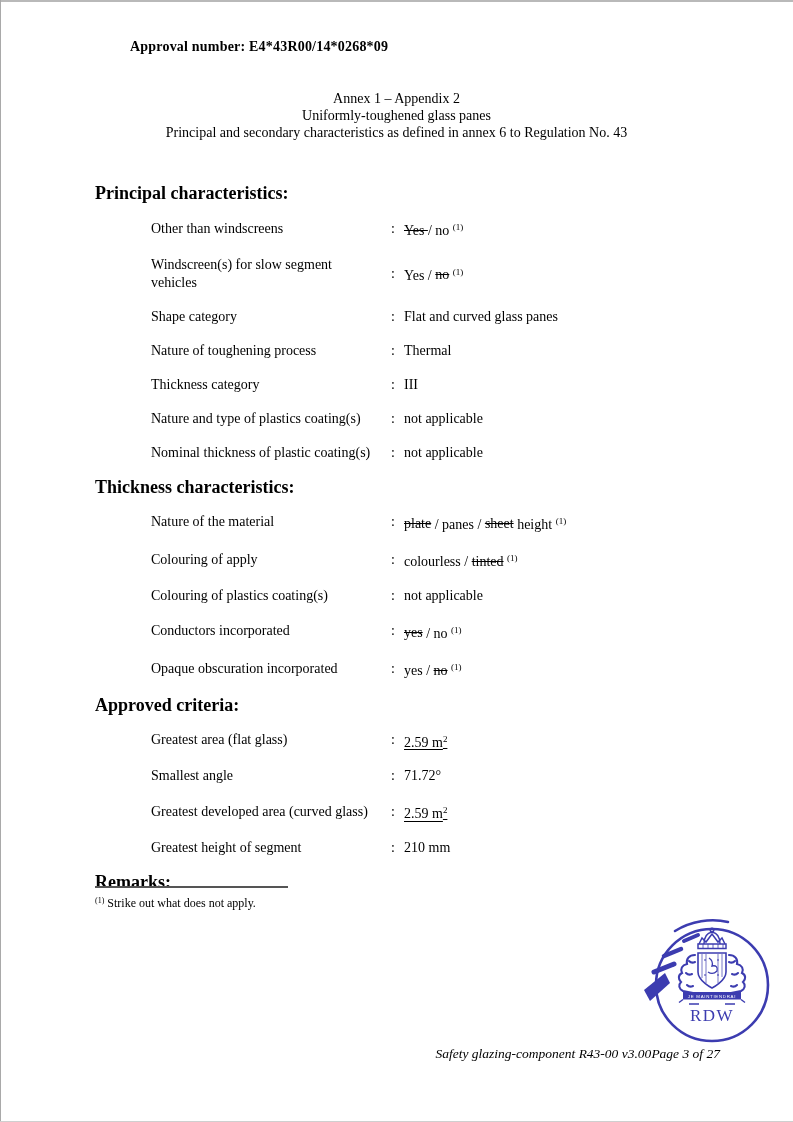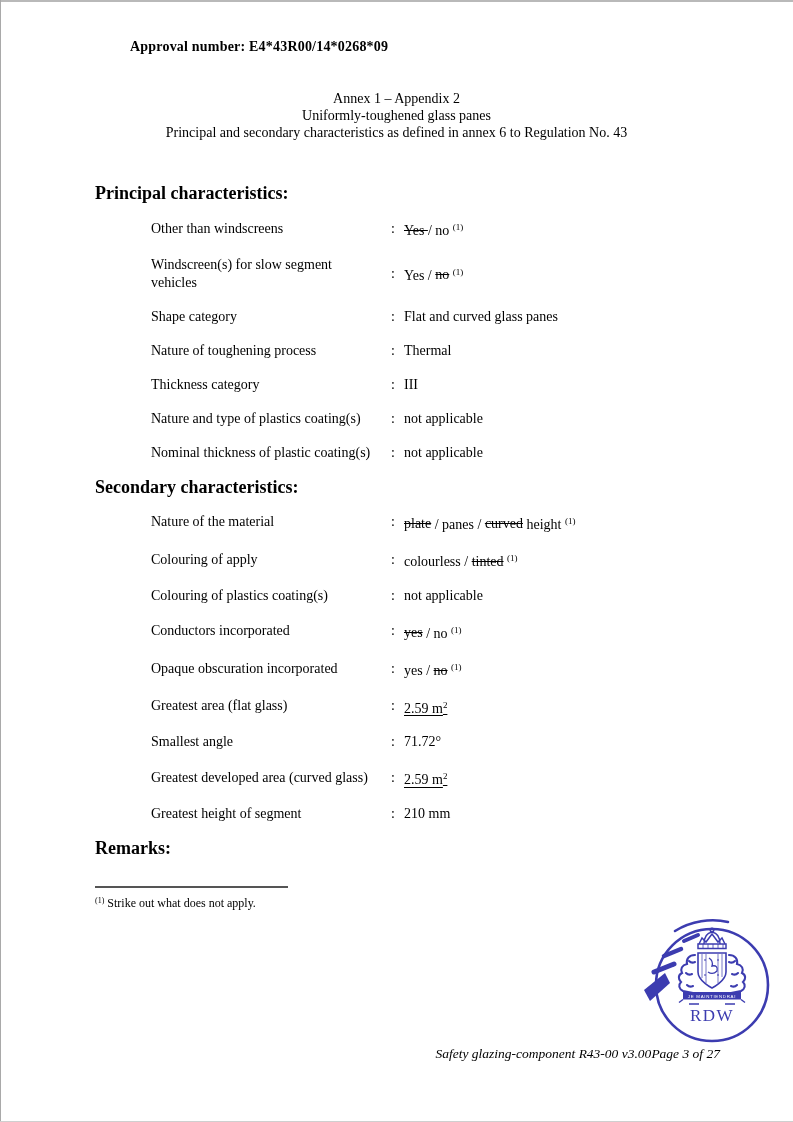--- a/index.html
+++ b/index.html
@@ -106,26 +106,26 @@
 
   <div class="row">
     <span class="lbl">Nominal thickness of plastic coating(s)</span>
     <span class="sep">:</span>
     <span class="val"><span>not applicable</span></span>
   </div>
 </div>
   </section>
 
   <section class="sec">
-    <h2 class="sec-h">Secondary characteristics:</h2>
+    <h2 class="sec-h">Thickness characteristics:</h2>
     <div class="rows">
   <div class="row">
     <span class="lbl">Nature of the material</span>
     <span class="sep">:</span>
-    <span class="val"><span class="sg-strike">plate</span><span> / panes / </span><span class="sg-strike">curved</span><span> height </span><span class="sg-sup">(1)</span></span>
+    <span class="val"><span class="sg-strike">plate</span><span> / panes / </span><span class="sg-strike">sheet</span><span> height </span><span class="sg-sup">(1)</span></span>
   </div>
 
   <div class="row">
     <span class="lbl">Colouring of apply</span>
     <span class="sep">:</span>
     <span class="val"><span>colourless / </span><span class="sg-strike">tinted</span><span> </span><span class="sg-sup">(1)</span></span>
   </div>
 
   <div class="row">
     <span class="lbl">Colouring of plastics coating(s)</span>
@@ -141,20 +141,21 @@
 
   <div class="row">
     <span class="lbl">Opaque obscuration incorporated</span>
     <span class="sep">:</span>
     <span class="val"><span>yes / </span><span class="sg-strike">no</span><span> </span><span class="sg-sup">(1)</span></span>
   </div>
 </div>
   </section>
 
   <section class="sec">
+    <h2 class="sec-h">Approved criteria:</h2>
     <div class="rows">
   <div class="row">
     <span class="lbl">Greatest area (flat glass)</span>
     <span class="sep">:</span>
     <span class="val"><span class="sg-u">2.59 m</span><span class="sg-sup sg-u">2</span></span>
   </div>
 
   <div class="row">
     <span class="lbl">Smallest angle</span>
     <span class="sep">:</span>

